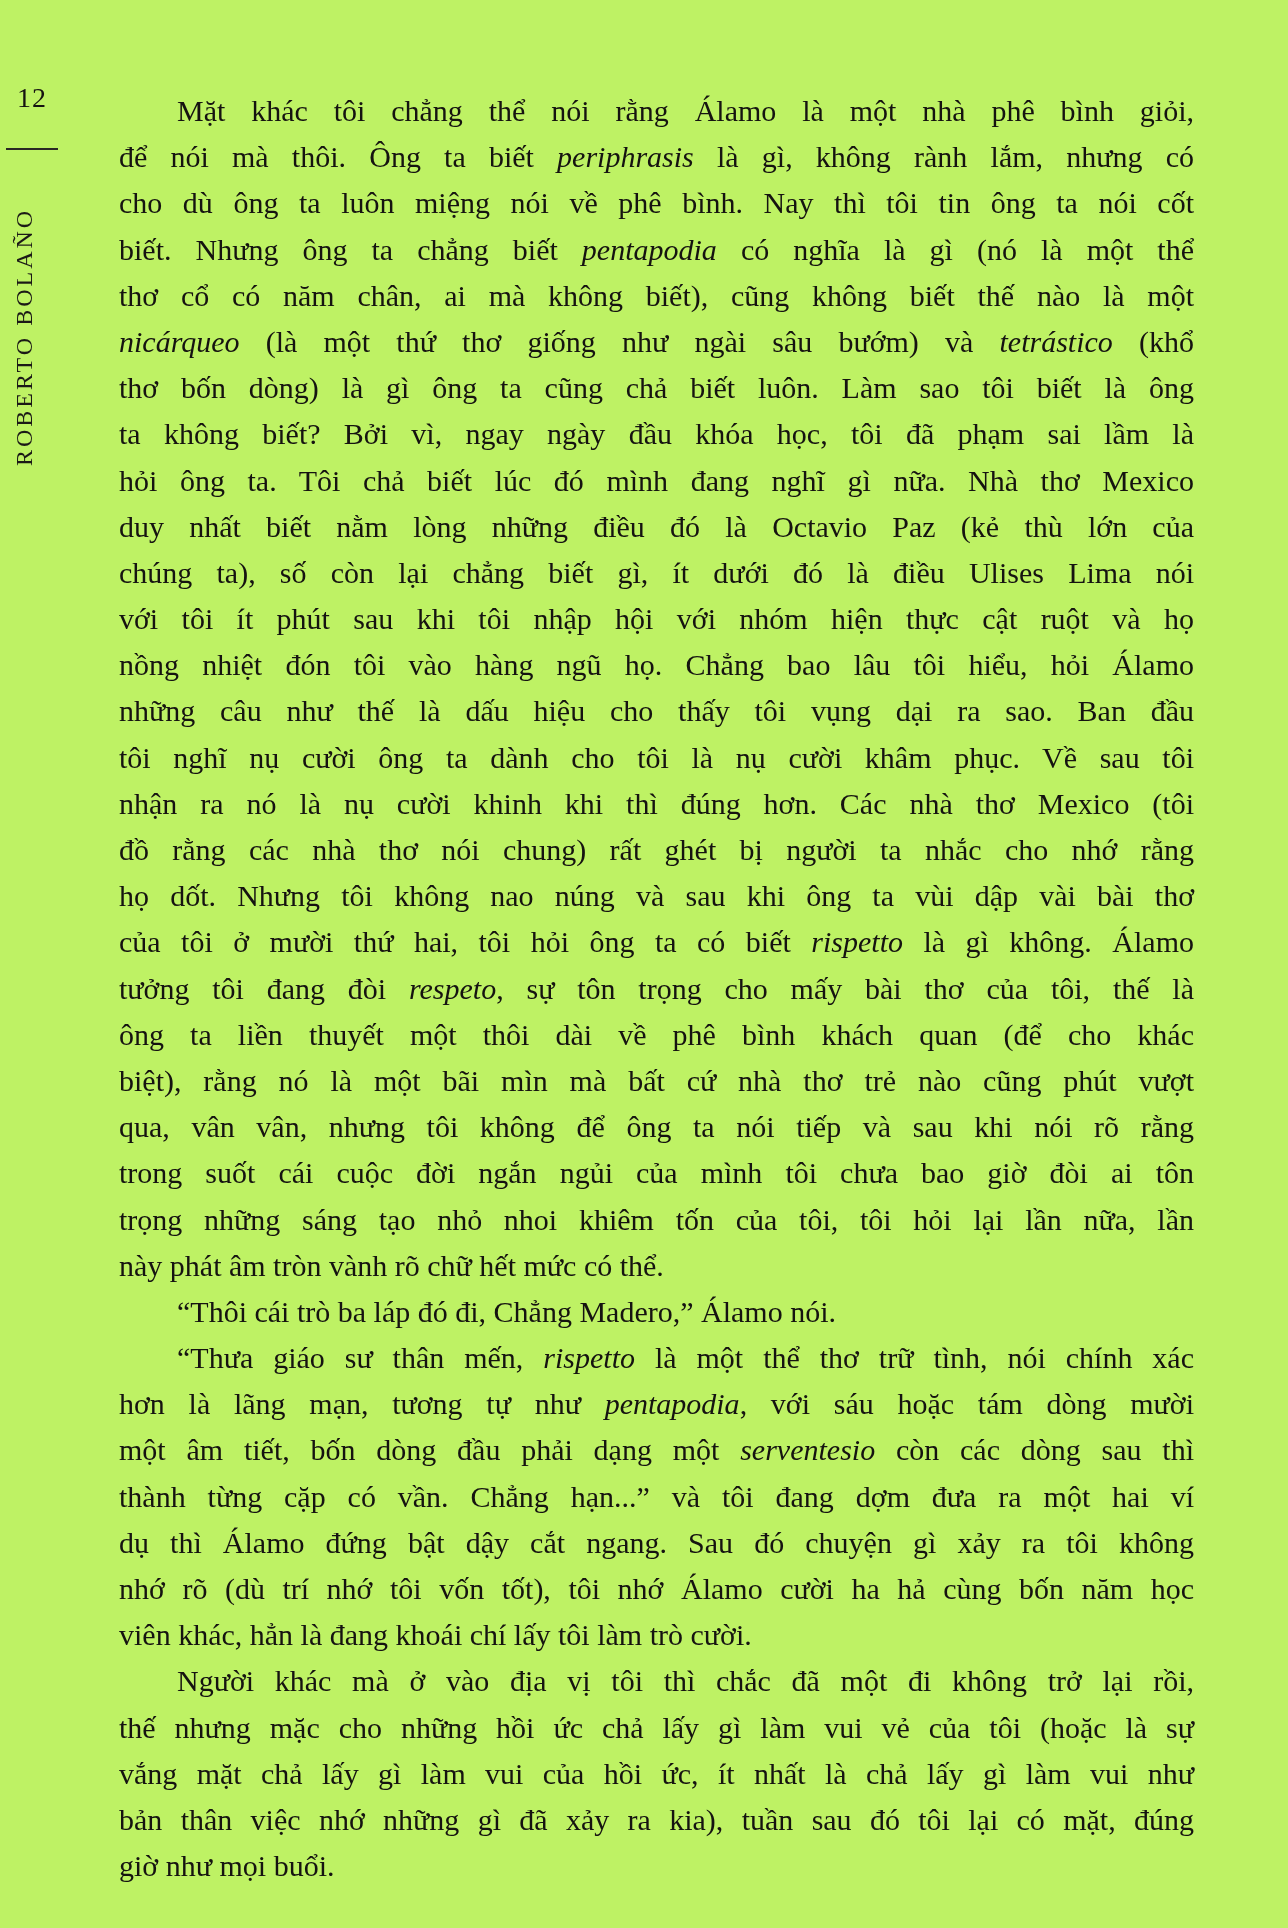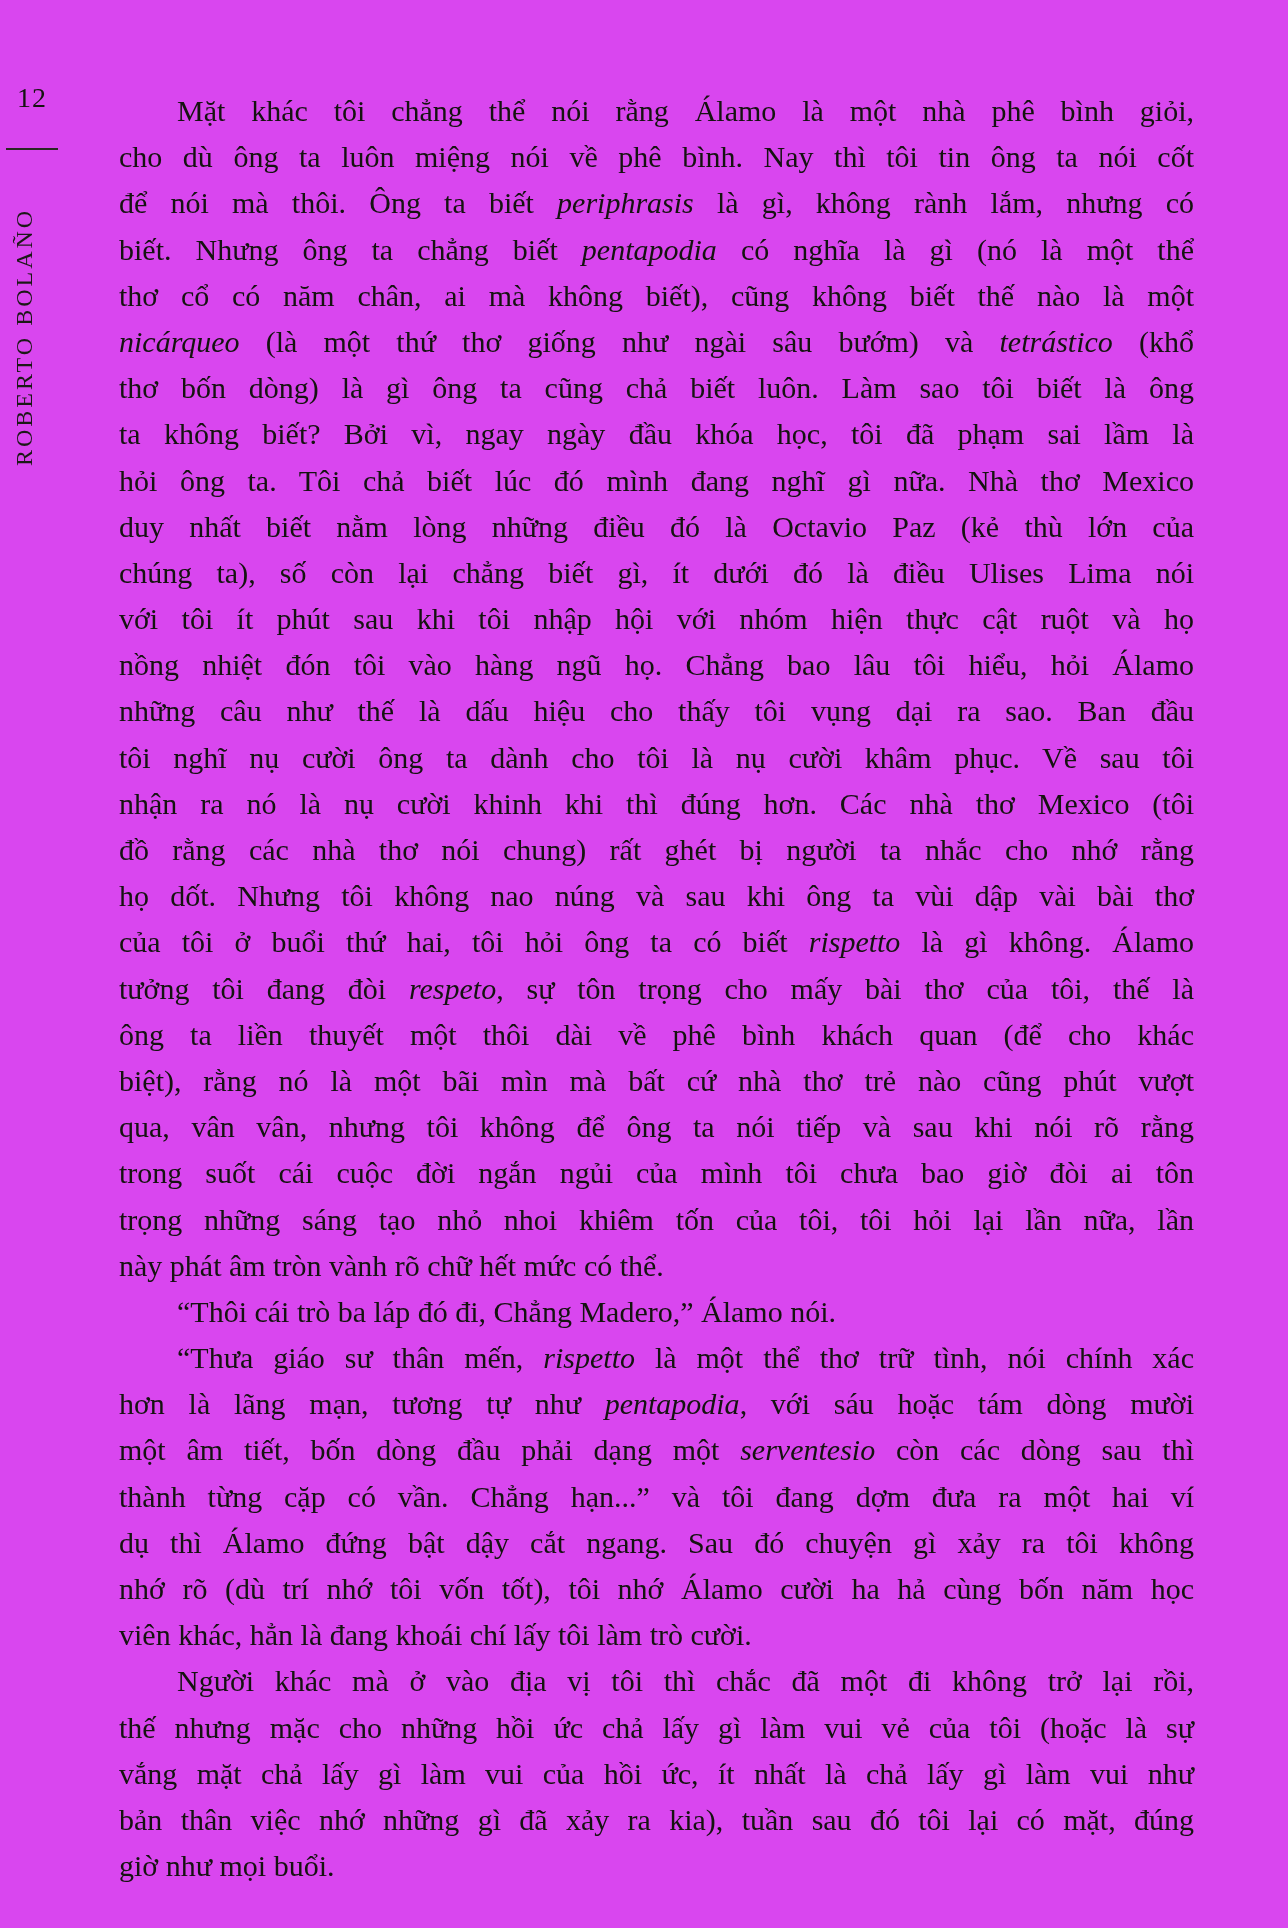--- a/index.html
+++ b/index.html
@@ -4,21 +4,21 @@
 <style>
   html, body {
     margin: 0;
     padding: 0;
     background: #ffffff;
   }
   .page {
     position: relative;
     width: 1288px;
     height: 1928px;
-    background: #d946ef;
+    background: #bef264;
     overflow: hidden;
     font-family: "Liberation Serif", "DejaVu Serif", serif;
     color: #151310;
   }
   .page-number {
     position: absolute;
     left: 6px;
     top: 82px;
     width: 52px;
     text-align: center;
@@ -66,38 +66,38 @@
 </style>
 </head>
 <body>
 
 <div class="page">
   <div class="page-number">12</div>
   <div class="page-number-rule"></div>
   <div class="author-vertical">ROBERTO BOLAÑO</div>
   <div class="body-text">
       <div class="line indent"><span>Mặt khác tôi chẳng thể nói rằng Álamo là một nhà phê bình giỏi,</span></div>
+      <div class="line"><span>để nói mà thôi. Ông ta biết </span><span class="it">periphrasis</span><span> là gì, không rành lắm, nhưng có</span></div>
       <div class="line"><span>cho dù ông ta luôn miệng nói về phê bình. Nay thì tôi tin ông ta nói cốt</span></div>
-      <div class="line"><span>để nói mà thôi. Ông ta biết </span><span class="it">periphrasis</span><span> là gì, không rành lắm, nhưng có</span></div>
       <div class="line"><span>biết. Nhưng ông ta chẳng biết </span><span class="it">pentapodia</span><span> có nghĩa là gì (nó là một thể</span></div>
       <div class="line"><span>thơ cổ có năm chân, ai mà không biết), cũng không biết thế nào là một</span></div>
       <div class="line"><span class="it">nicárqueo</span><span> (là một thứ thơ giống như ngài sâu bướm) và </span><span class="it">tetrástico</span><span> (khổ</span></div>
       <div class="line"><span>thơ bốn dòng) là gì ông ta cũng chả biết luôn. Làm sao tôi biết là ông</span></div>
       <div class="line"><span>ta không biết? Bởi vì, ngay ngày đầu khóa học, tôi đã phạm sai lầm là</span></div>
       <div class="line"><span>hỏi ông ta. Tôi chả biết lúc đó mình đang nghĩ gì nữa. Nhà thơ Mexico</span></div>
       <div class="line"><span>duy nhất biết nằm lòng những điều đó là Octavio Paz (kẻ thù lớn của</span></div>
       <div class="line"><span>chúng ta), số còn lại chẳng biết gì, ít dưới đó là điều Ulises Lima nói</span></div>
       <div class="line"><span>với tôi ít phút sau khi tôi nhập hội với nhóm hiện thực cật ruột và họ</span></div>
       <div class="line"><span>nồng nhiệt đón tôi vào hàng ngũ họ. Chẳng bao lâu tôi hiểu, hỏi Álamo</span></div>
       <div class="line"><span>những câu như thế là dấu hiệu cho thấy tôi vụng dại ra sao. Ban đầu</span></div>
       <div class="line"><span>tôi nghĩ nụ cười ông ta dành cho tôi là nụ cười khâm phục. Về sau tôi</span></div>
       <div class="line"><span>nhận ra nó là nụ cười khinh khi thì đúng hơn. Các nhà thơ Mexico (tôi</span></div>
       <div class="line"><span>đồ rằng các nhà thơ nói chung) rất ghét bị người ta nhắc cho nhớ rằng</span></div>
       <div class="line"><span>họ dốt. Nhưng tôi không nao núng và sau khi ông ta vùi dập vài bài thơ</span></div>
-      <div class="line"><span>của tôi ở buổi thứ hai, tôi hỏi ông ta có biết </span><span class="it">rispetto</span><span> là gì không. Álamo</span></div>
+      <div class="line"><span>của tôi ở mười thứ hai, tôi hỏi ông ta có biết </span><span class="it">rispetto</span><span> là gì không. Álamo</span></div>
       <div class="line"><span>tưởng tôi đang đòi </span><span class="it">respeto</span><span>, sự tôn trọng cho mấy bài thơ của tôi, thế là</span></div>
       <div class="line"><span>ông ta liền thuyết một thôi dài về phê bình khách quan (để cho khác</span></div>
       <div class="line"><span>biệt), rằng nó là một bãi mìn mà bất cứ nhà thơ trẻ nào cũng phút vượt</span></div>
       <div class="line"><span>qua, vân vân, nhưng tôi không để ông ta nói tiếp và sau khi nói rõ rằng</span></div>
       <div class="line"><span>trong suốt cái cuộc đời ngắn ngủi của mình tôi chưa bao giờ đòi ai tôn</span></div>
       <div class="line"><span>trọng những sáng tạo nhỏ nhoi khiêm tốn của tôi, tôi hỏi lại lần nữa, lần</span></div>
       <div class="line para-end"><span>này phát âm tròn vành rõ chữ hết mức có thể.</span></div>
       <div class="line indent para-end"><span>“Thôi cái trò ba láp đó đi, Chẳng Madero,” Álamo nói.</span></div>
       <div class="line indent"><span>“Thưa giáo sư thân mến, </span><span class="it">rispetto</span><span> là một thể thơ trữ tình, nói chính xác</span></div>
       <div class="line"><span>hơn là lãng mạn, tương tự như </span><span class="it">pentapodia</span><span>, với sáu hoặc tám dòng mười</span></div>

